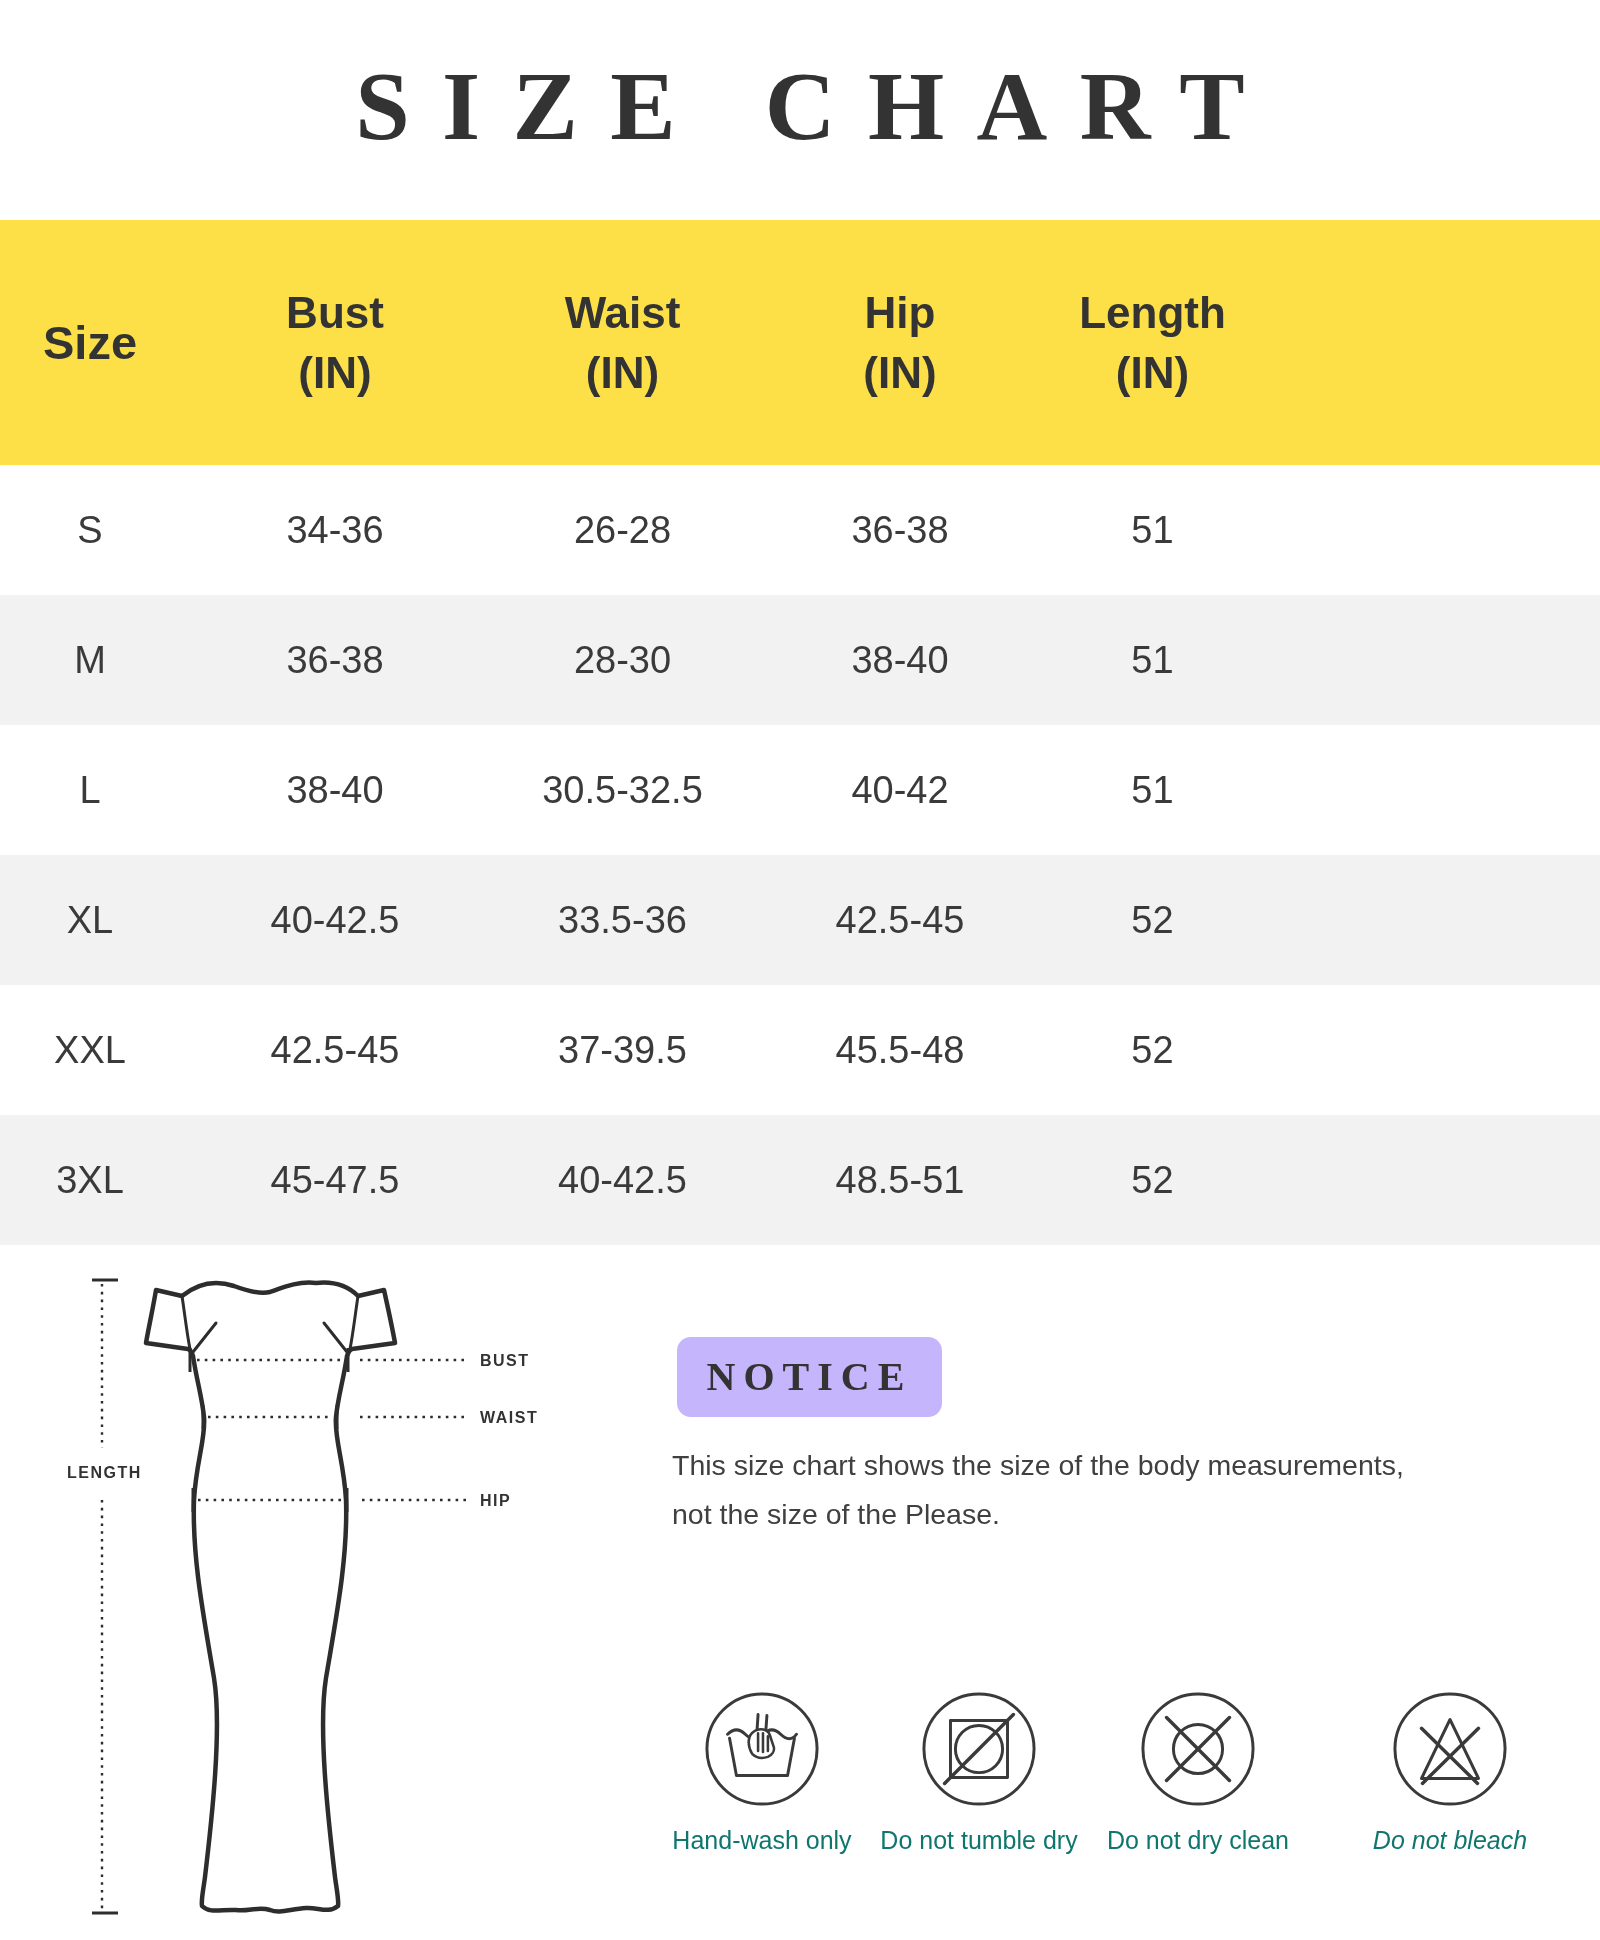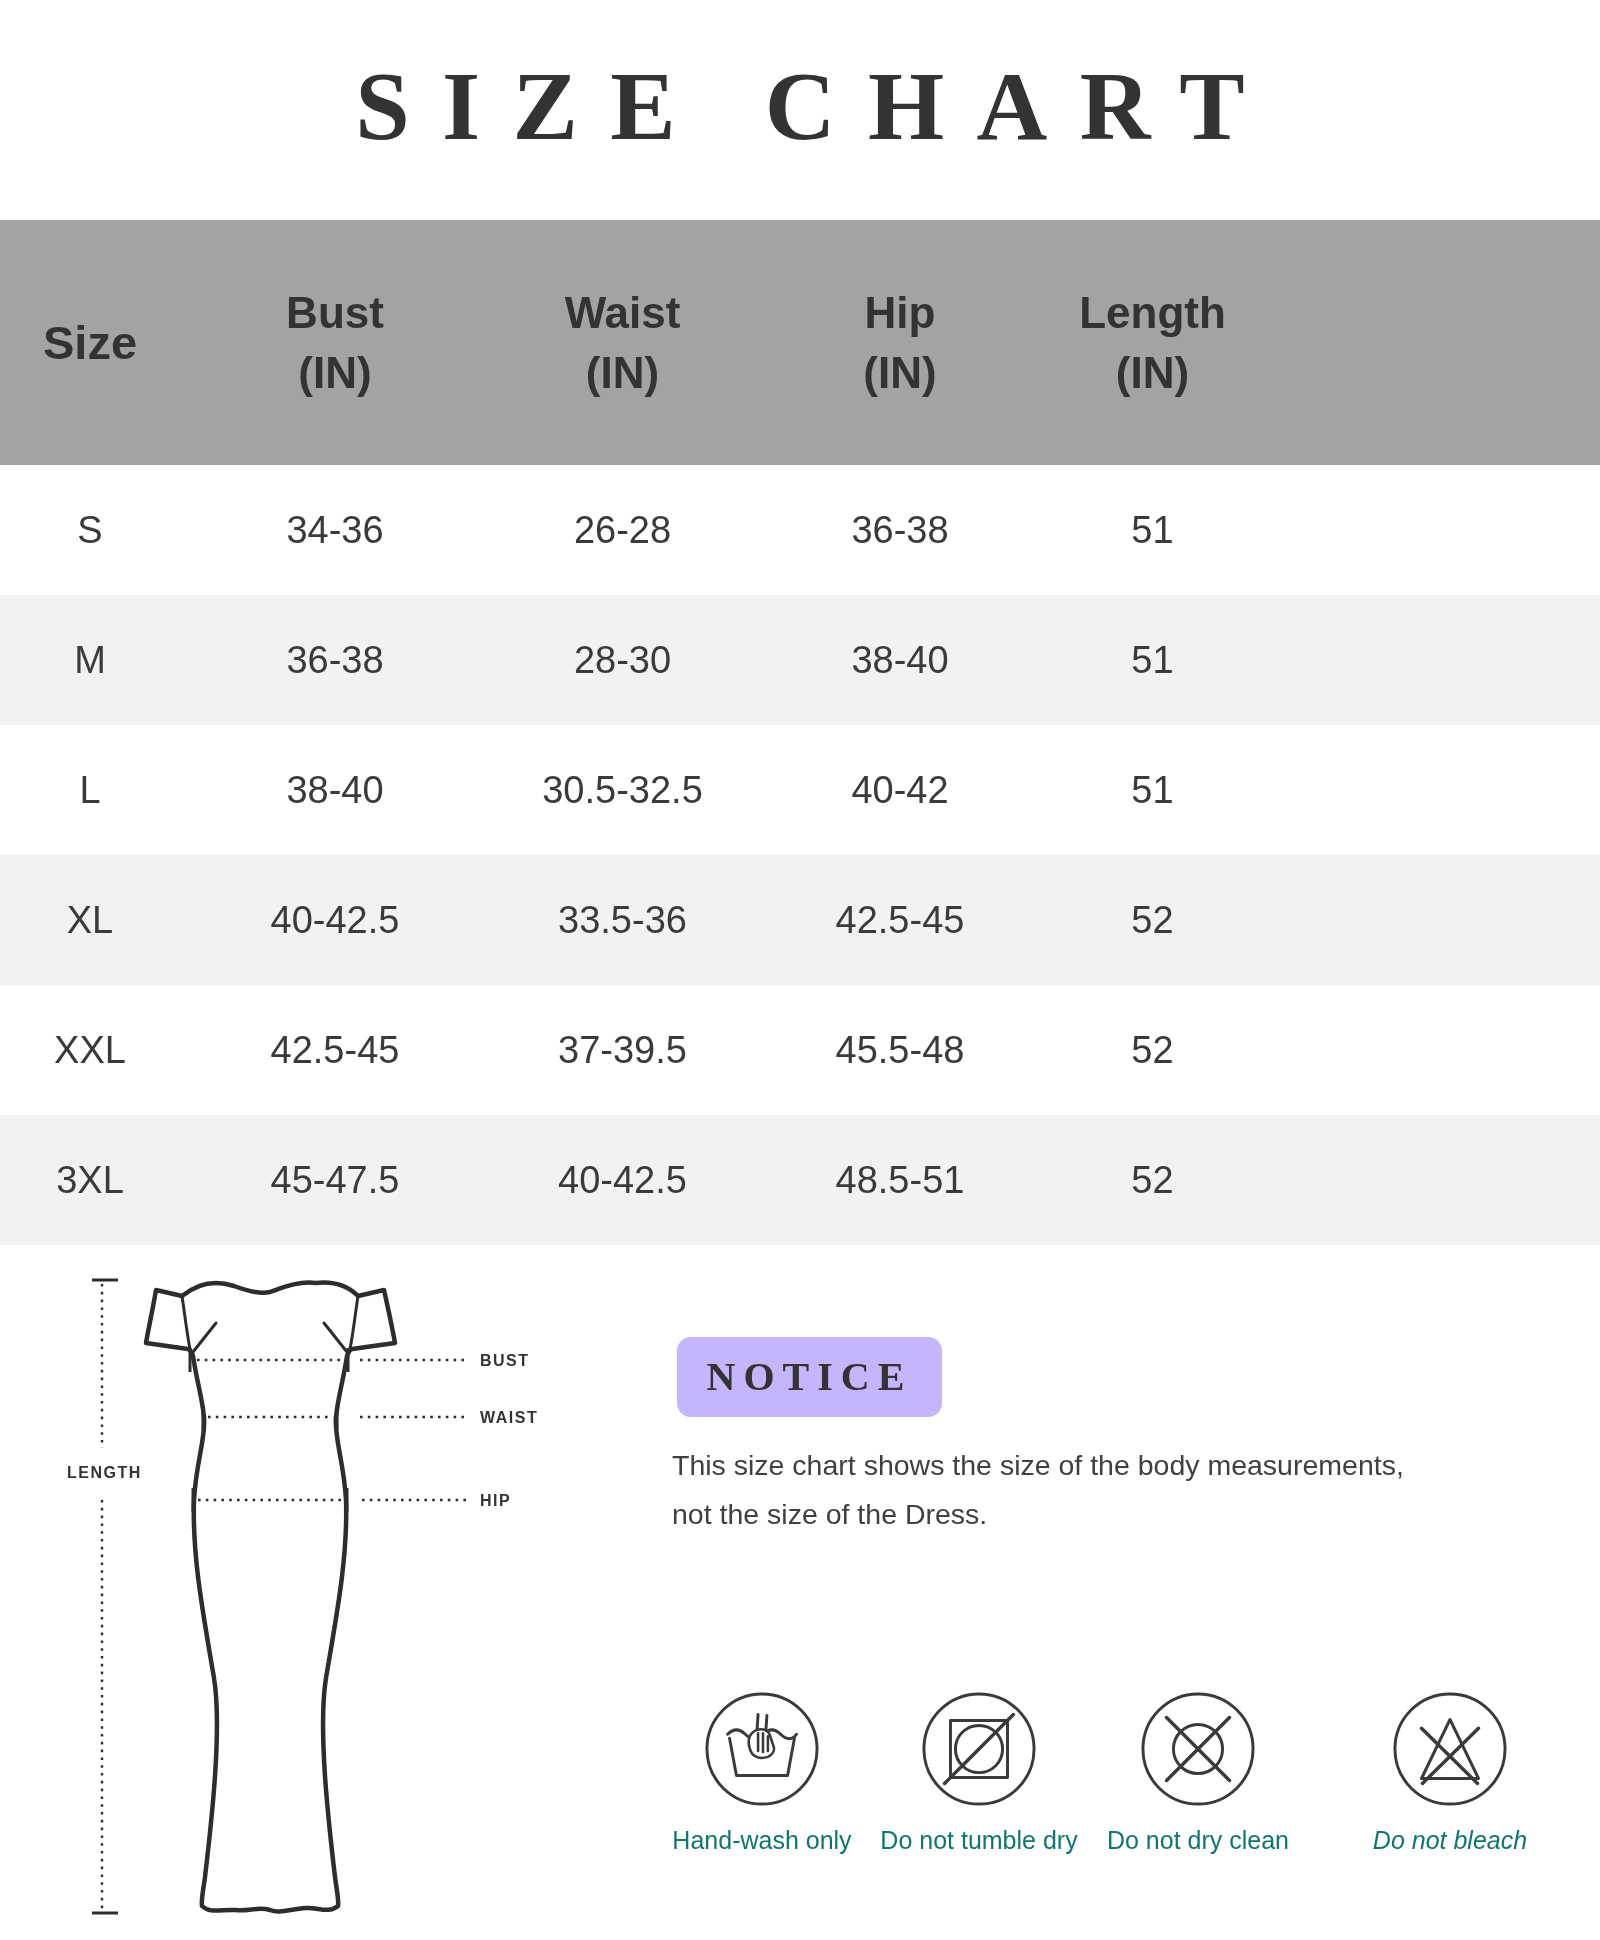--- a/index.html
+++ b/index.html
@@ -13,21 +13,21 @@
     font-family:"Liberation Serif", serif;font-weight:bold;font-size:98px;
     letter-spacing:0.33em;color:#333333;white-space:nowrap;
   }
   .title span{margin-right:-0.33em;}
   
   .size-table{position:absolute;top:220px;left:0;width:1600px;}
   .srow{
     display:grid;grid-template-columns:180px 310px 265px 290px 215px 1fr;
     align-items:center;text-align:center;
   }
-  .srow.head{height:245px;background:#a3a3a3;}
+  .srow.head{height:245px;background:#fde047;}
   .srow.data{height:130px;font-size:38px;color:#3a3a3a;}
   .srow.data:nth-child(odd){background:#f2f2f2;}
   .hcell{font-weight:bold;font-size:44px;line-height:60px;color:#333;}
   .hcell.size-col{font-size:47px;}
   
   .diagram{position:absolute;left:40px;top:1256px;width:560px;height:684px;}
   .diagram svg{display:block;}
   .dress-fill{fill:#ffffff;stroke:#2d2d2d;stroke-width:4.5;stroke-linejoin:round;}
   .thin{fill:none;stroke:#2d2d2d;stroke-width:3;stroke-linecap:round;}
   .dotted{fill:none;stroke:#2d2d2d;stroke-width:2.4;stroke-dasharray:2.6 5.2;}
@@ -197,21 +197,21 @@
       <line class="tick" x1="307" y1="232" x2="307" y2="256"></line>
       <line class="dotted" x1="322" y1="244" x2="428" y2="244"></line>
       <text class="mlabel" x="440" y="250">HIP</text>
     </g>
   </svg>
 </div>
 
 <div class="notice-box">NOTICE</div>
 <div class="notice-text">
   <div>This size chart shows the size of the body measurements,</div>
-  <div>not the size of the Dress.</div>
+  <div>not the size of the Please.</div>
 </div>
 
 <div class="care-item" style="left:647px;">
   <svg width="118" height="118" viewBox="0 0 120 120">
     <circle class="care-stroke" cx="60" cy="60" r="56"></circle>
     <path class="care-stroke" d="M25,45 C31,39 37,39 43,45 C49,51 55,51 61,45 C67,39 73,39 79,45 C85,51 91,51 95,45"></path>
     <path class="care-stroke" d="M27,49 L34,87 L86,87 L93,49"></path>
     <path class="care-stroke" d="M56,25 L55,40 M65,26 L64,40"></path>
     <path class="care-hand" d="M50,65 C45,57 45,46 52,42 C58,38 66,40 68,46 L72,58 C73,62 70,66 66,68 C60,70 54,69 50,65 Z"></path>
     <path class="care-hand" d="M56,44 L56,62 M61,44 L61,63 M66,47 L66,62"></path>

